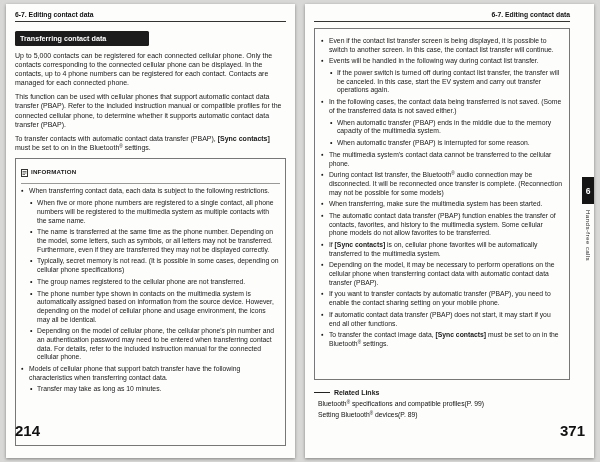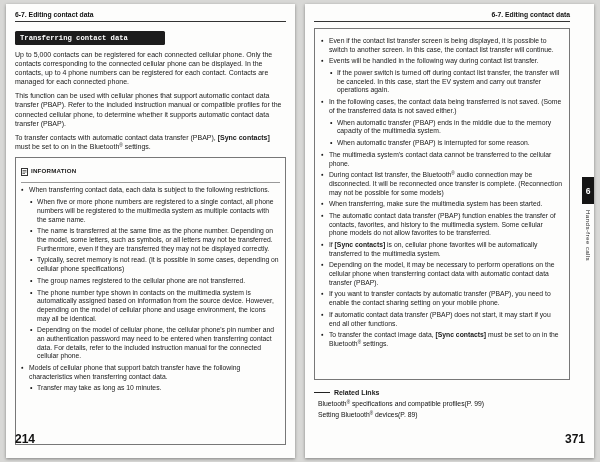--- a/index.html
+++ b/index.html
@@ -16,42 +16,42 @@
     width:292px; height:454px;
     background:#fdfdfc;
     box-shadow:0 1px 3px rgba(0,0,0,.4);
     padding:7px 9px;
     overflow:hidden;
   }
   .page-right { padding-right:24px; }
   .hdr { font-size:6.8px; font-weight:bold; color:#111; padding-bottom:3px; border-bottom:1px solid #333; }
   .hdr-right { text-align:right; }
   .title-bar {
-    margin-top:9px; width:150px;
+    margin-top:9px; width:134px;
     background:#1c1c1c; color:#fff;
     font-size:7.2px; font-weight:bold;
-    padding:3px 5px; border-radius:1.5px;font-family:Liberation Mono, monospace;
+    padding:3px 5px; border-radius:1.5px;
   }
   .para { margin-top:5px; font-size:7px; line-height:1.3; }
   .infobox { margin-top:6px; border:1px solid #777; padding:4px 5px; min-height:288px; }
   .info-head { display:flex; align-items:center; gap:3px; border-bottom:1px solid #999; padding-bottom:2.5px; margin-bottom:3px; }
   .info-title { font-size:6.2px; font-weight:bold; letter-spacing:.2px; }
   .item { display:flex; margin-top:3px; font-size:6.8px; line-height:1.28; }
   .lvl2 { padding-left:9px; }
   .mk { flex:0 0 8px; color:#111; }
   .lvl2 .mk { flex:0 0 7px; }
   .mk-dot::before { content:"●"; font-size:4.6px; vertical-align:1px; }
   .mk-sub::before { content:"•"; font-size:7px; }
   .contbox { margin-top:6px; border:1px solid #777; padding:5px 6px; min-height:352px; }
   .related { margin-top:9px; }
   .rel-head { display:flex; align-items:center; gap:4px; }
   .rel-line { width:16px; height:1.4px; background:#222; }
   .rel-title { font-size:7px; font-weight:bold; }
   .rel-link { margin-top:4px; margin-left:4px; font-size:6.8px; color:#111; cursor:pointer; }
-  .pagenum { position:absolute; bottom:12px; font-size:12px; font-weight:bold; color:#111; }
+  .pagenum { position:absolute; bottom:19px; font-size:15px; font-weight:bold; color:#111; }
   .pn-left { left:9px; }
   .pn-right { right:9px; }
   .chapter-tab {
     position:absolute; right:0; top:173px;
     width:12px; height:27px;
     background:#151515; color:#fff;
     font-size:8.5px; font-weight:bold;
     display:flex; align-items:center; justify-content:center;
   }
   .side-label {

